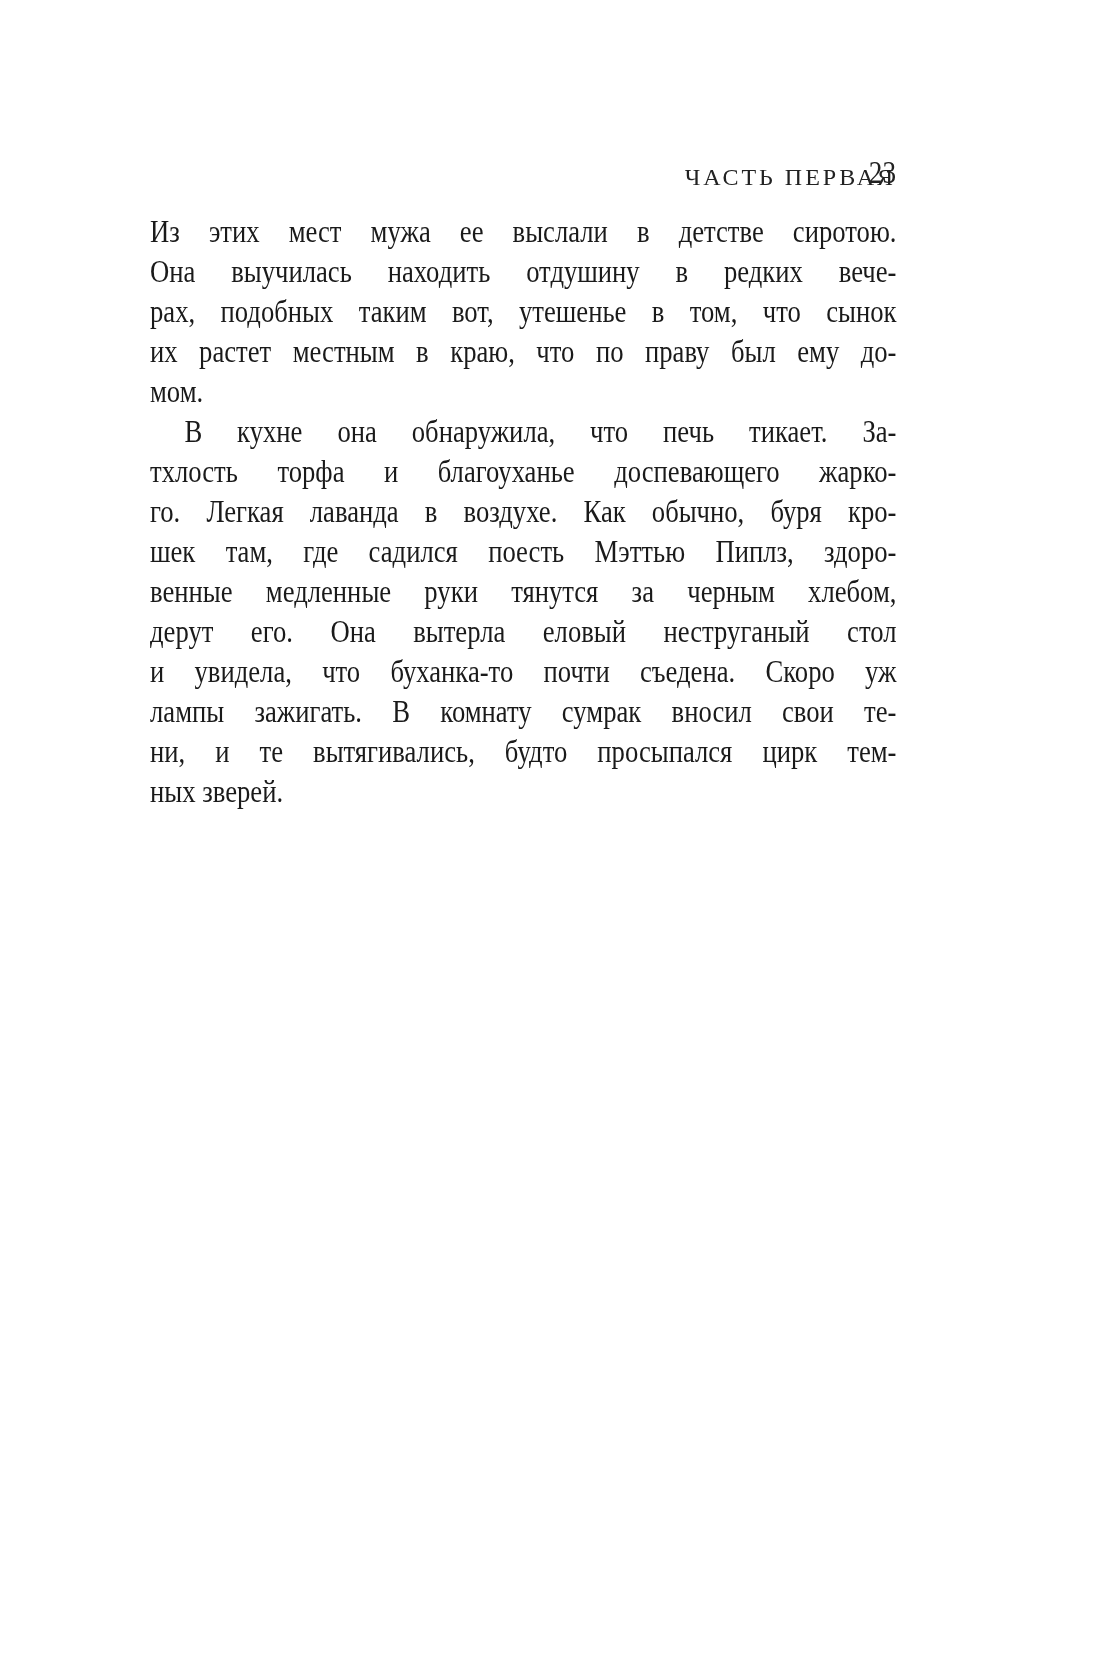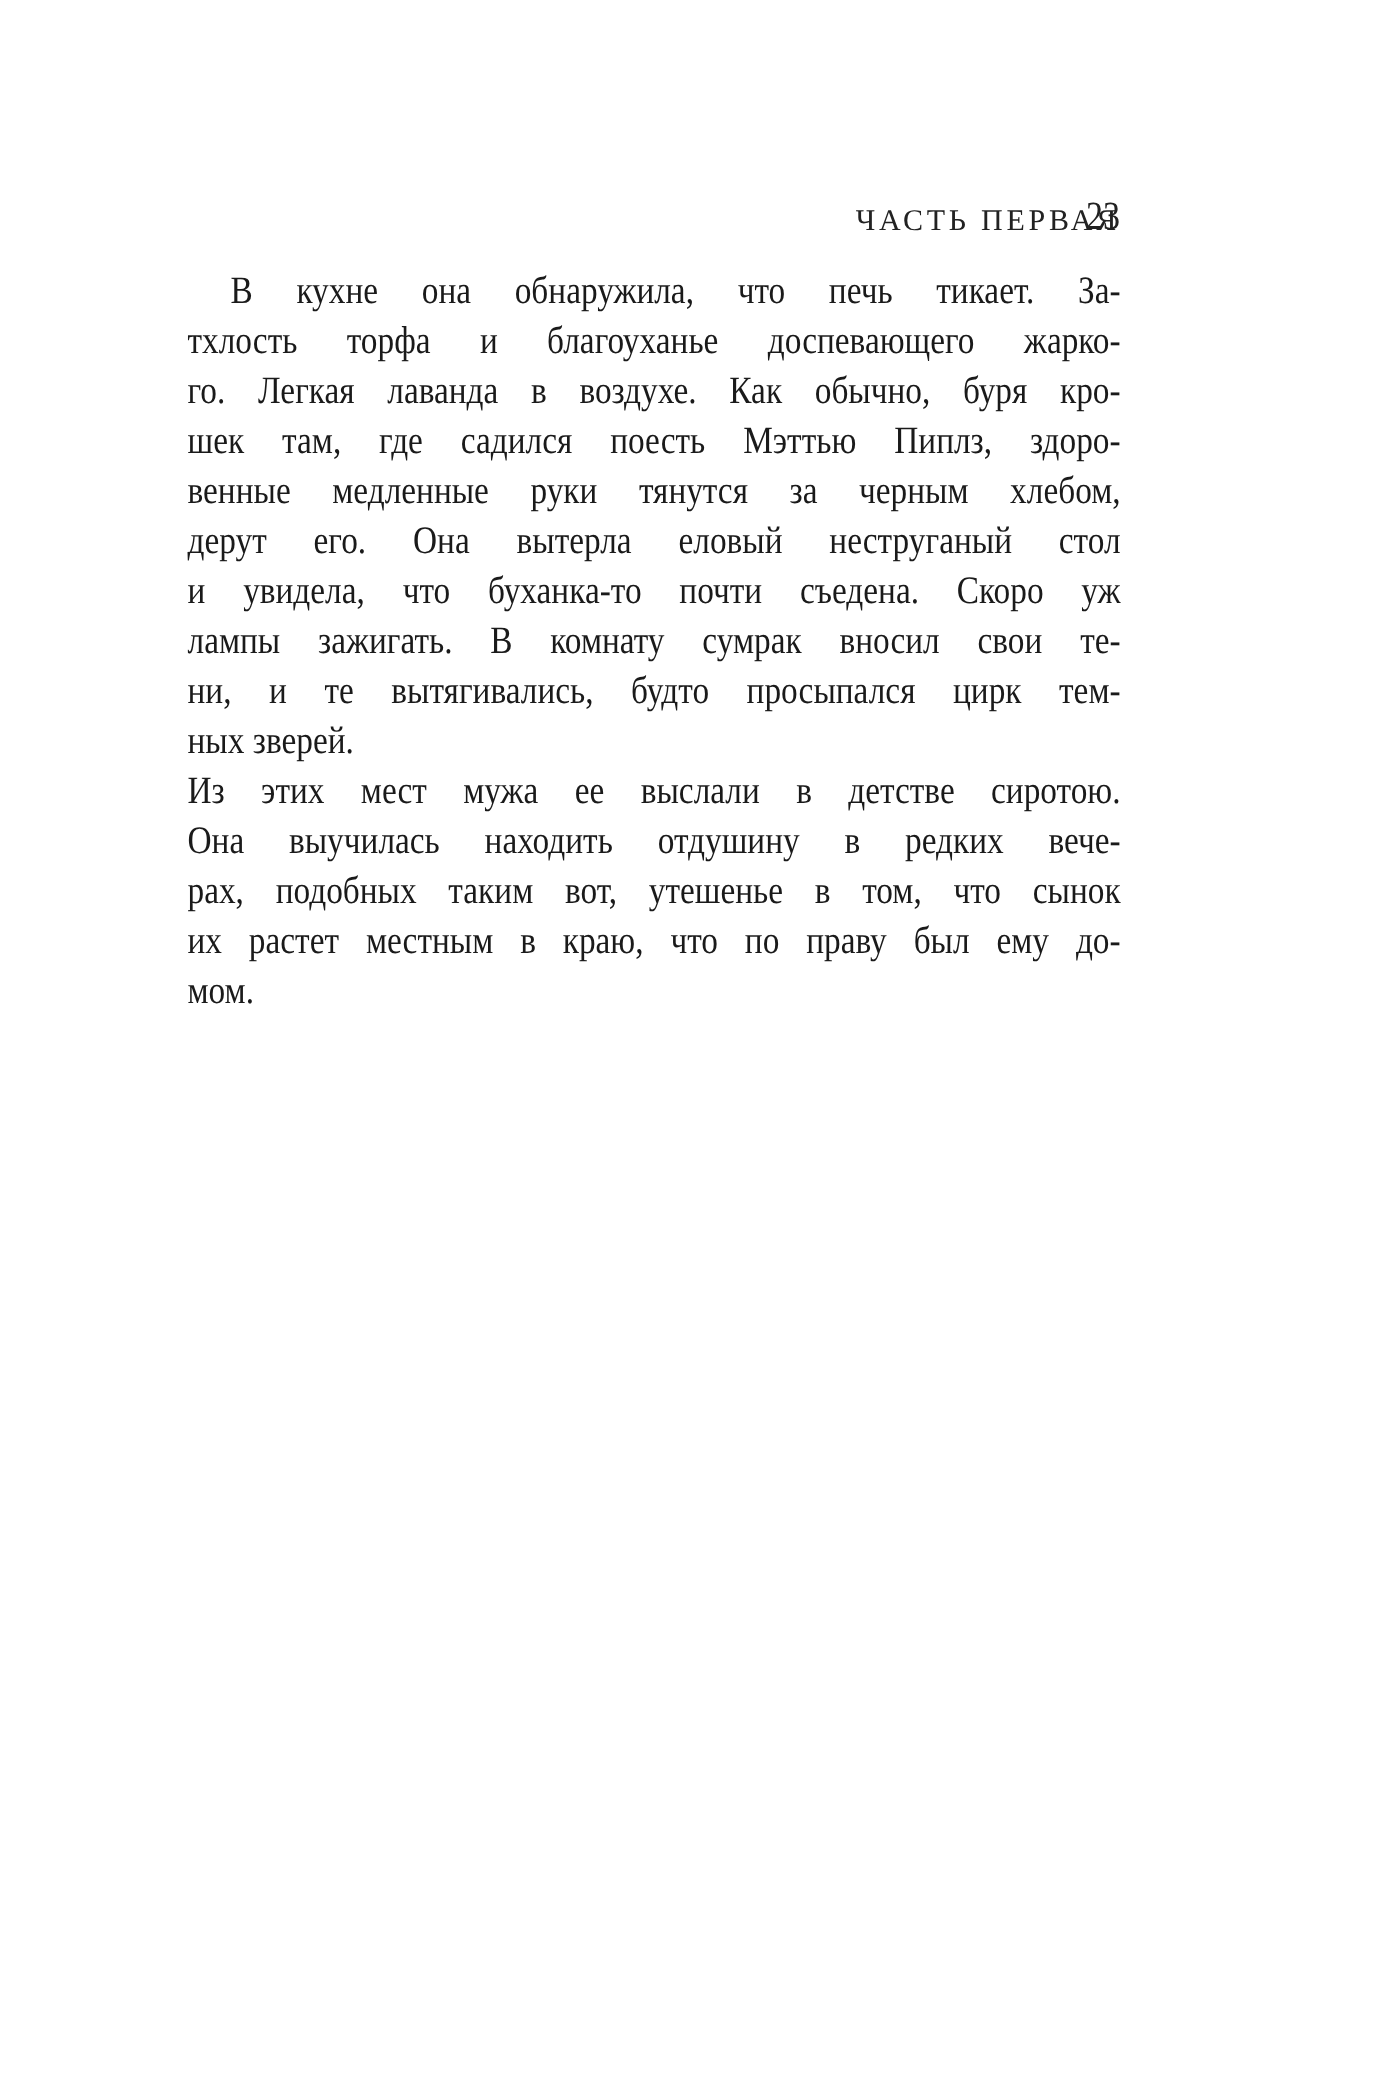--- a/index.html
+++ b/index.html
@@ -36,32 +36,32 @@
 <body>
 
 <div class="page">
   <div class="running-head">
     <div class="running-title">ЧАСТЬ ПЕРВАЯ</div>
     <div class="page-number">23</div>
   </div>
 
   <div class="body-text">
     <div>
+      <span class="line">Из этих мест мужа ее выслали в детстве сиротою.</span>
+      <span class="line">Она выучилась находить отдушину в редких вече-</span>
+      <span class="line">рах, подобных таким вот, утешенье в том, что сынок</span>
+      <span class="line">их растет местным в краю, что по праву был ему до-</span>
+      <span class="line last">мом.</span>
+    </div>
+    <div>
       <span class="line indent">В кухне она обнаружила, что печь тикает. За-</span>
       <span class="line">тхлость торфа и благоуханье доспевающего жарко-</span>
       <span class="line">го. Легкая лаванда в воздухе. Как обычно, буря кро-</span>
       <span class="line">шек там, где садился поесть Мэттью Пиплз, здоро-</span>
       <span class="line">венные медленные руки тянутся за черным хлебом,</span>
       <span class="line">дерут его. Она вытерла еловый неструганый стол</span>
       <span class="line">и увидела, что буханка-то почти съедена. Скоро уж</span>
       <span class="line">лампы зажигать. В комнату сумрак вносил свои те-</span>
       <span class="line">ни, и те вытягивались, будто просыпался цирк тем-</span>
       <span class="line last">ных зверей.</span>
     </div>
-    <div>
-      <span class="line">Из этих мест мужа ее выслали в детстве сиротою.</span>
-      <span class="line">Она выучилась находить отдушину в редких вече-</span>
-      <span class="line">рах, подобных таким вот, утешенье в том, что сынок</span>
-      <span class="line">их растет местным в краю, что по праву был ему до-</span>
-      <span class="line last">мом.</span>
-    </div>
   </div>
 </div>
 
 </body></html>

